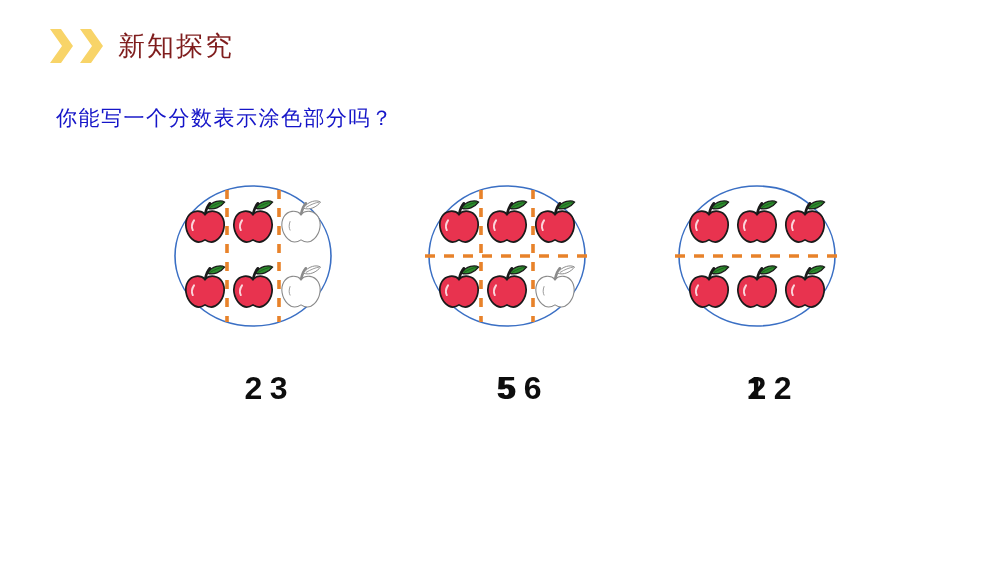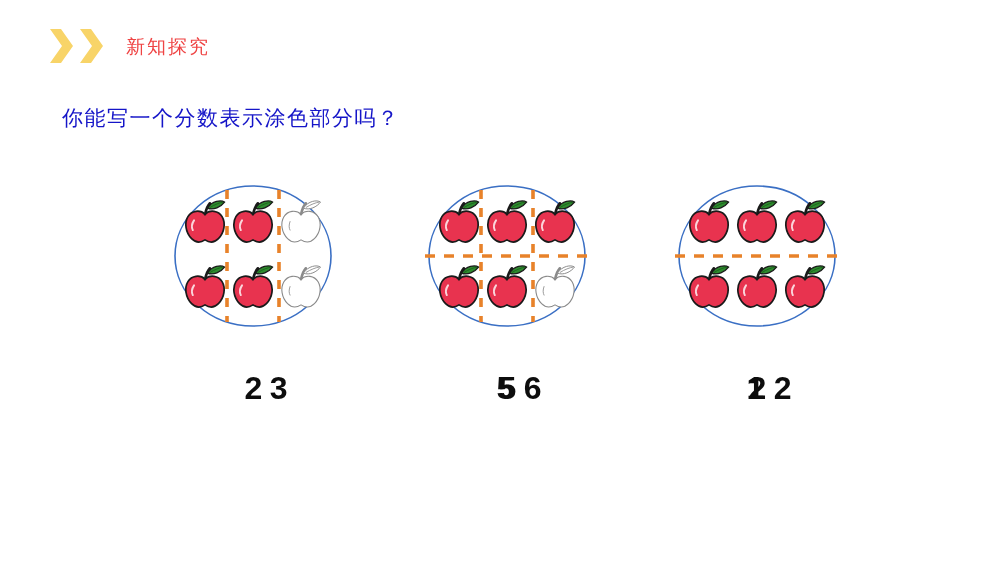--- a/index.html
+++ b/index.html
@@ -27,33 +27,33 @@
   .chevron-group {
     display: flex;
     align-items: center;
     gap: 4px;
   }
   .chevron {
     width: 26px;
     height: 38px;
   }
   #section-title {
-    margin-left: 22px;
-    font-size: 19px;
-    color: #ef4444;
+    margin-left: 14px;
+    font-size: 27px;
+    color: #7f1d1d;
     letter-spacing: 2px;
     line-height: 1;
     white-space: nowrap;
     font-family: "Liberation Sans", sans-serif;
   }
 
   
   #prompt-text {
     position: absolute;
-    left: 62px;
+    left: 56px;
     top: 104px;
     font-size: 21px;
     color: #1515c8;
     letter-spacing: 1.5px;
     white-space: nowrap;
   }
 
   
   #groups-row {
     position: absolute;

